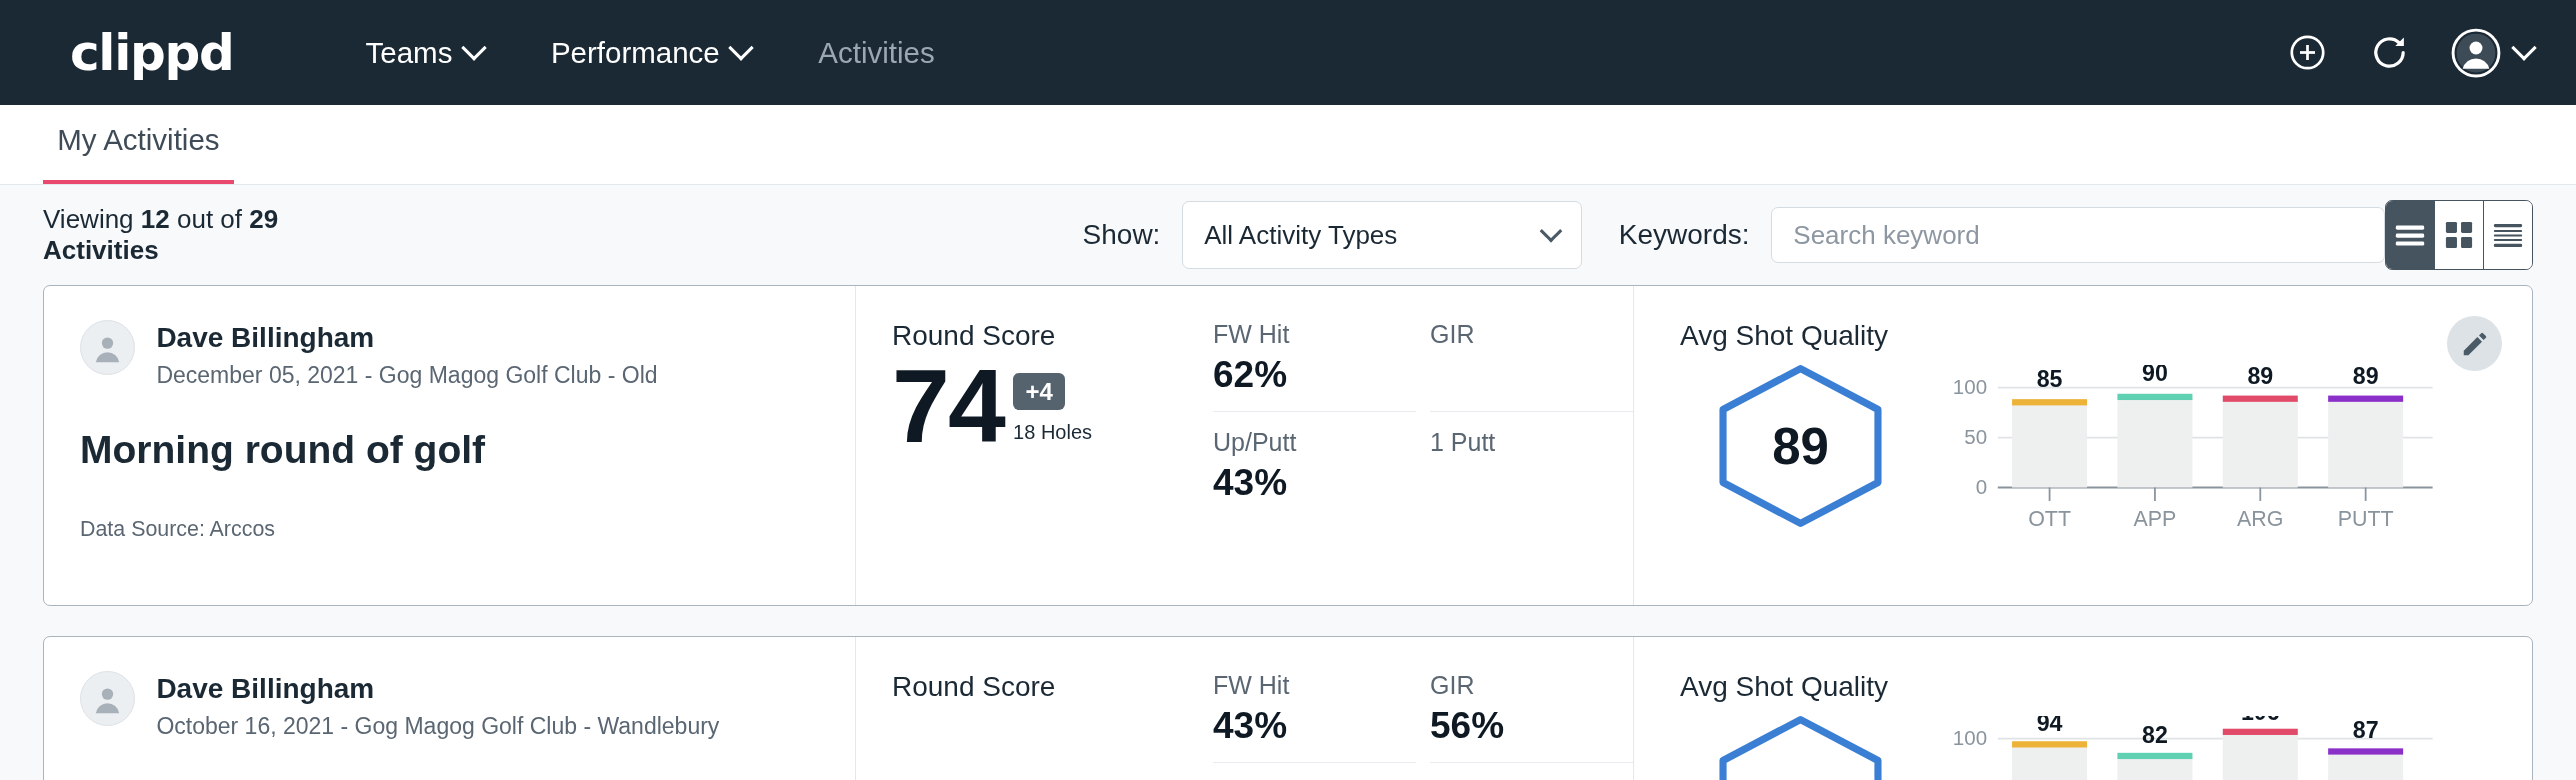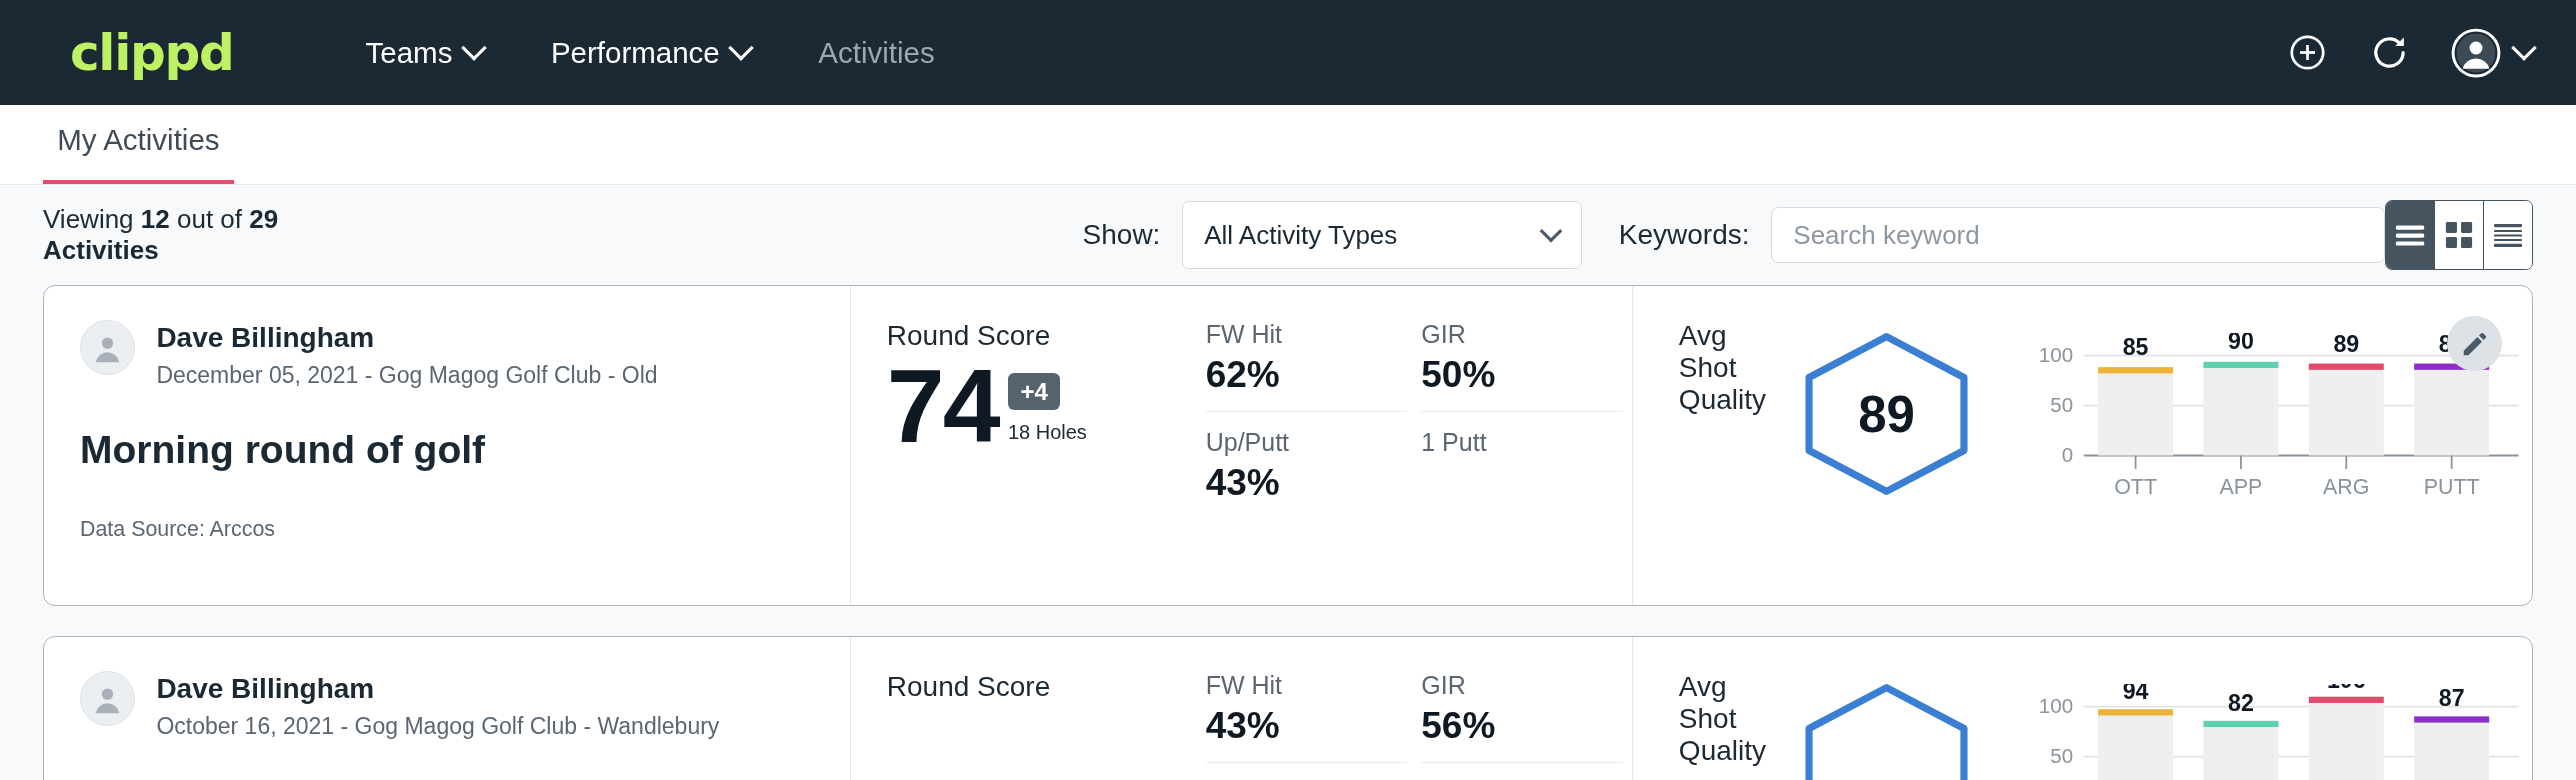--- a/index.html
+++ b/index.html
@@ -17,21 +17,21 @@
     height: 105px;
     background: #1b2935;
     display: flex;
     align-items: center;
     padding: 0 43px 0 70px;
     position: relative;
   }
   .brand {
     font-size: 50px;
     font-weight: 700;
-    color: #bef264;
+    color: #ffffff;
     letter-spacing: -1.3px;
     line-height: 1;
     margin-right: 98px;
     font-family: "DejaVu Sans", sans-serif;
   }
   .nav-items { display: flex; align-items: center; gap: 0; }
   .nav-item {
     display: flex;
     align-items: center;
     gap: 12.5px;
@@ -134,21 +134,21 @@
     border-right: 0.9px solid #46545f;
   }
   .vt:last-child { border-right: none; }
   .vt.active { background: #46545f; }
 
   
   .cards { padding: 0 43px; }
   .card {
     background: #fff;
     border: 0.9px solid #aab4bd;
-    border-radius: 12px;
+    border-radius: 7px;
     height: 321px;
     display: flex;
     align-items: stretch;
     position: relative;
     margin-bottom: 30px;
   }
   .col-left {
     width: 812px;
     padding: 34px 0 0 36px;
     border-right: 0.9px solid #e3e8ec;
@@ -187,21 +187,21 @@
   }
   .stat-t { font-size: 25px; color: #5a6672; }
   .stat-v { font-size: 37px; font-weight: 700; color: #0e1923; margin-top: 5.4px; padding-bottom: 14.3px; }
   .stat.brd { border-bottom: 0.9px solid #e8ecef; margin-bottom: 16px; }
 
   .col-quality {
     flex: 1;
     padding: 34px 0 0 46px;
     border-left: 0.9px solid #e3e8ec;
     display: flex;
-    margin-left: 9px;
+    flex-direction: column;
   }
   .q-body { display: flex; align-items: flex-start; }
   .hexwrap { position: relative; width: 187px; height: 170px; margin-top: 9px; margin-left: 27px; }
   .hex-num {
     position: absolute; inset: 0;
     display: flex; align-items: center; justify-content: center;
     font-size: 51px; font-weight: 700; color: #0e1923;
   }
   .chart { margin-left: 52px; margin-top: 12.5px; }
   .edit-btn {
@@ -350,21 +350,20 @@
     </div>
 
     <div class="col-stats">
       <div class="stat-grid">
         <div class="stat brd">
           <div class="stat-t">FW Hit</div>
           <div class="stat-v">62%</div>
         </div>
         <div class="stat brd">
           <div class="stat-t">GIR</div>
-          <div class="stat-v">50%</div>
         </div>
         <div class="stat">
           <div class="stat-t">Up/Putt</div>
           <div class="stat-v">43%</div>
         </div>
         <div class="stat">
           <div class="stat-t">1 Putt</div>
         </div>
       </div>
     </div>

